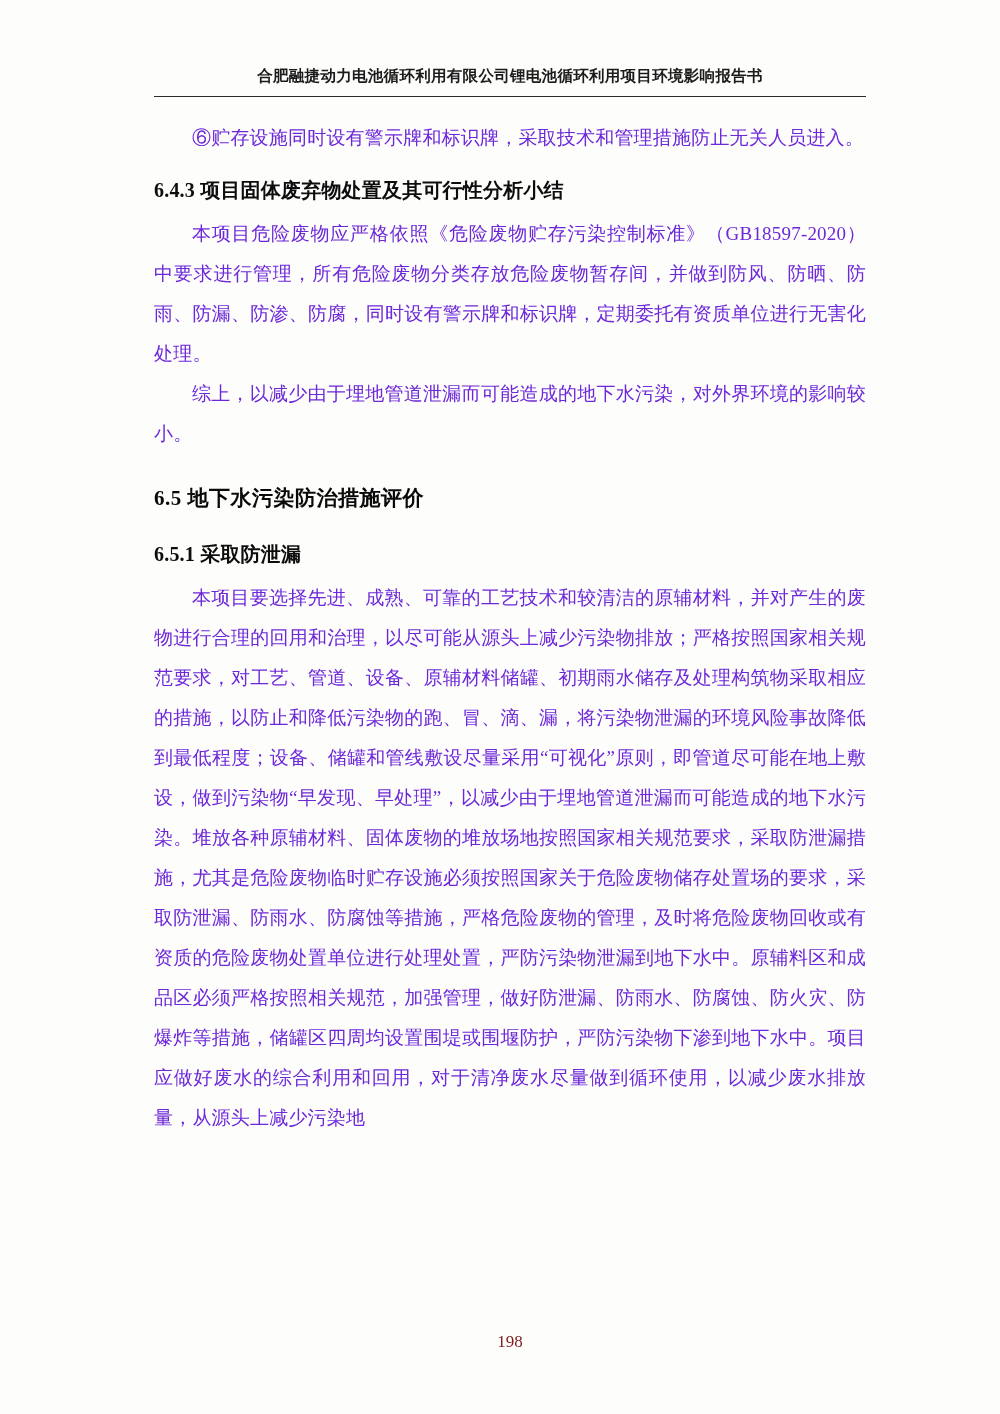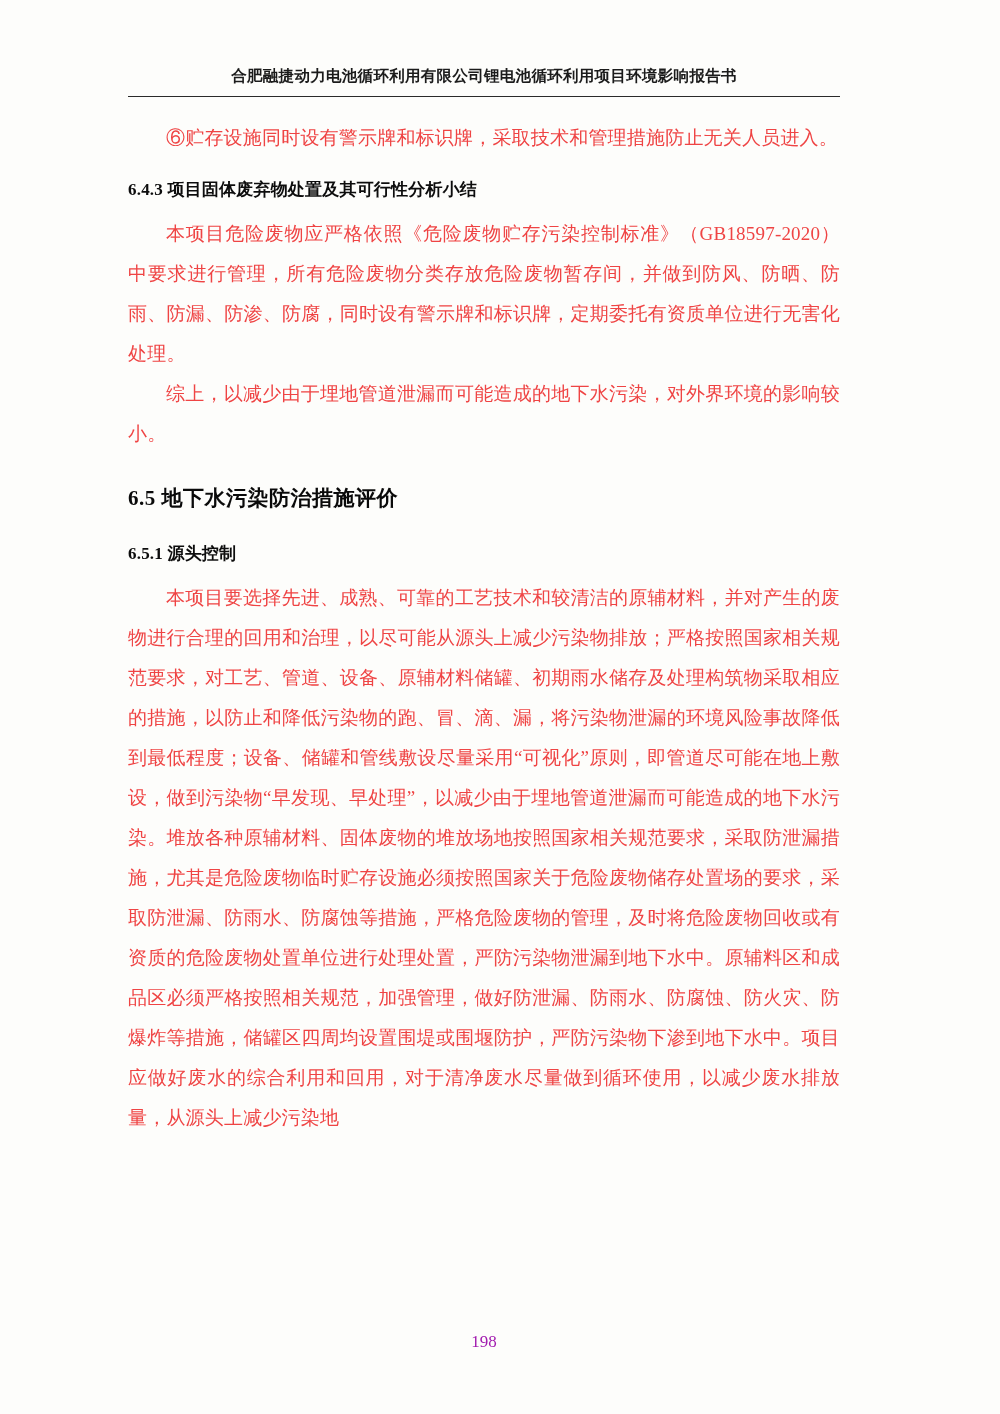--- a/index.html
+++ b/index.html
@@ -13,21 +13,21 @@
   .page {
     width: 1000px;
     height: 1414px;
     background: #fdfdfb;
     position: relative;
     box-sizing: border-box;
     overflow: hidden;
   }
   .page-inner {
     position: absolute;
-    left: 128px;
+    left: 154px;
     top: 0;
     width: 712px;
     height: 1414px;
   }
   .header {
     position: absolute;
     top: 66px;
     left: 0;
     width: 712px;
     text-align: center;
@@ -48,31 +48,31 @@
   .content {
     position: absolute;
     top: 118px;
     left: 0;
     width: 712px;
   }
   p {
     margin: 0;
     font-size: 19px;
     line-height: 40px;
-    color: #ef4444;
+    color: #6d28d9;
     text-align: justify;
     text-justify: inter-ideograph;
     letter-spacing: 0.2px;
   }
   p.indent {
     text-indent: 2em;
   }
   h3.subsec {
     margin: 12px 0 4px 0;
-    font-size: 17px;
+    font-size: 20px;
     line-height: 40px;
     font-weight: bold;
     color: #0d0d0d;
     letter-spacing: 0.2px;
     font-family: "Liberation Serif", "DejaVu Serif", serif;
   }
   .big-sec {
     margin: 20px 0 6px 0;
     font-size: 21px;
     line-height: 48px;
@@ -83,21 +83,21 @@
   .body-block {
     margin-top: 2px;
   }
   .page-number {
     position: absolute;
     bottom: 62px;
     left: 0;
     width: 712px;
     text-align: center;
     font-size: 17px;
-    color: #a21caf;
+    color: #7f1d1d;
   }
 </style>
 </head>
 <body>
 
 <div class="page">
   <div class="page-inner">
 
     <div class="header">合肥融捷动力电池循环利用有限公司锂电池循环利用项目环境影响报告书</div>
     <div class="header-rule"></div>
@@ -108,21 +108,21 @@
 
       <h3 class="subsec">6.4.3 项目固体废弃物处置及其可行性分析小结</h3>
 
       <p class="indent">本项目危险废物应严格依照《危险废物贮存污染控制标准》（GB18597-2020）中要求进行管理，所有危险废物分类存放危险废物暂存间，并做到防风、防晒、防雨、防漏、防渗、防腐，同时设有警示牌和标识牌，定期委托有资质单位进行无害化处理。</p>
 
       <p class="indent">综上，以减少由于埋地管道泄漏而可能造成的地下水污染，对外界环境的影响较小。</p>
 
       <div class="big-sec">6.5 地下水污染防治措施评价</div>
 
 
-      <h3 class="subsec">6.5.1 源头控制</h3>
+      <h3 class="subsec">6.5.1 采取防泄漏</h3>
 
       <p class="indent body-block">本项目要选择先进、成熟、可靠的工艺技术和较清洁的原辅材料，并对产生的废物进行合理的回用和治理，以尽可能从源头上减少污染物排放；严格按照国家相关规范要求，对工艺、管道、设备、原辅材料储罐、初期雨水储存及处理构筑物采取相应的措施，以防止和降低污染物的跑、冒、滴、漏，将污染物泄漏的环境风险事故降低到最低程度；设备、储罐和管线敷设尽量采用“可视化”原则，即管道尽可能在地上敷设，做到污染物“早发现、早处理”，以减少由于埋地管道泄漏而可能造成的地下水污染。堆放各种原辅材料、固体废物的堆放场地按照国家相关规范要求，采取防泄漏措施，尤其是危险废物临时贮存设施必须按照国家关于危险废物储存处置场的要求，采取防泄漏、防雨水、防腐蚀等措施，严格危险废物的管理，及时将危险废物回收或有资质的危险废物处置单位进行处理处置，严防污染物泄漏到地下水中。原辅料区和成品区必须严格按照相关规范，加强管理，做好防泄漏、防雨水、防腐蚀、防火灾、防爆炸等措施，储罐区四周均设置围堤或围堰防护，严防污染物下渗到地下水中。项目应做好废水的综合利用和回用，对于清净废水尽量做到循环使用，以减少废水排放量，从源头上减少污染地</p>
 
     </div>
 
     <div class="page-number">198</div>
   </div>
 </div>
 
 </body></html>

